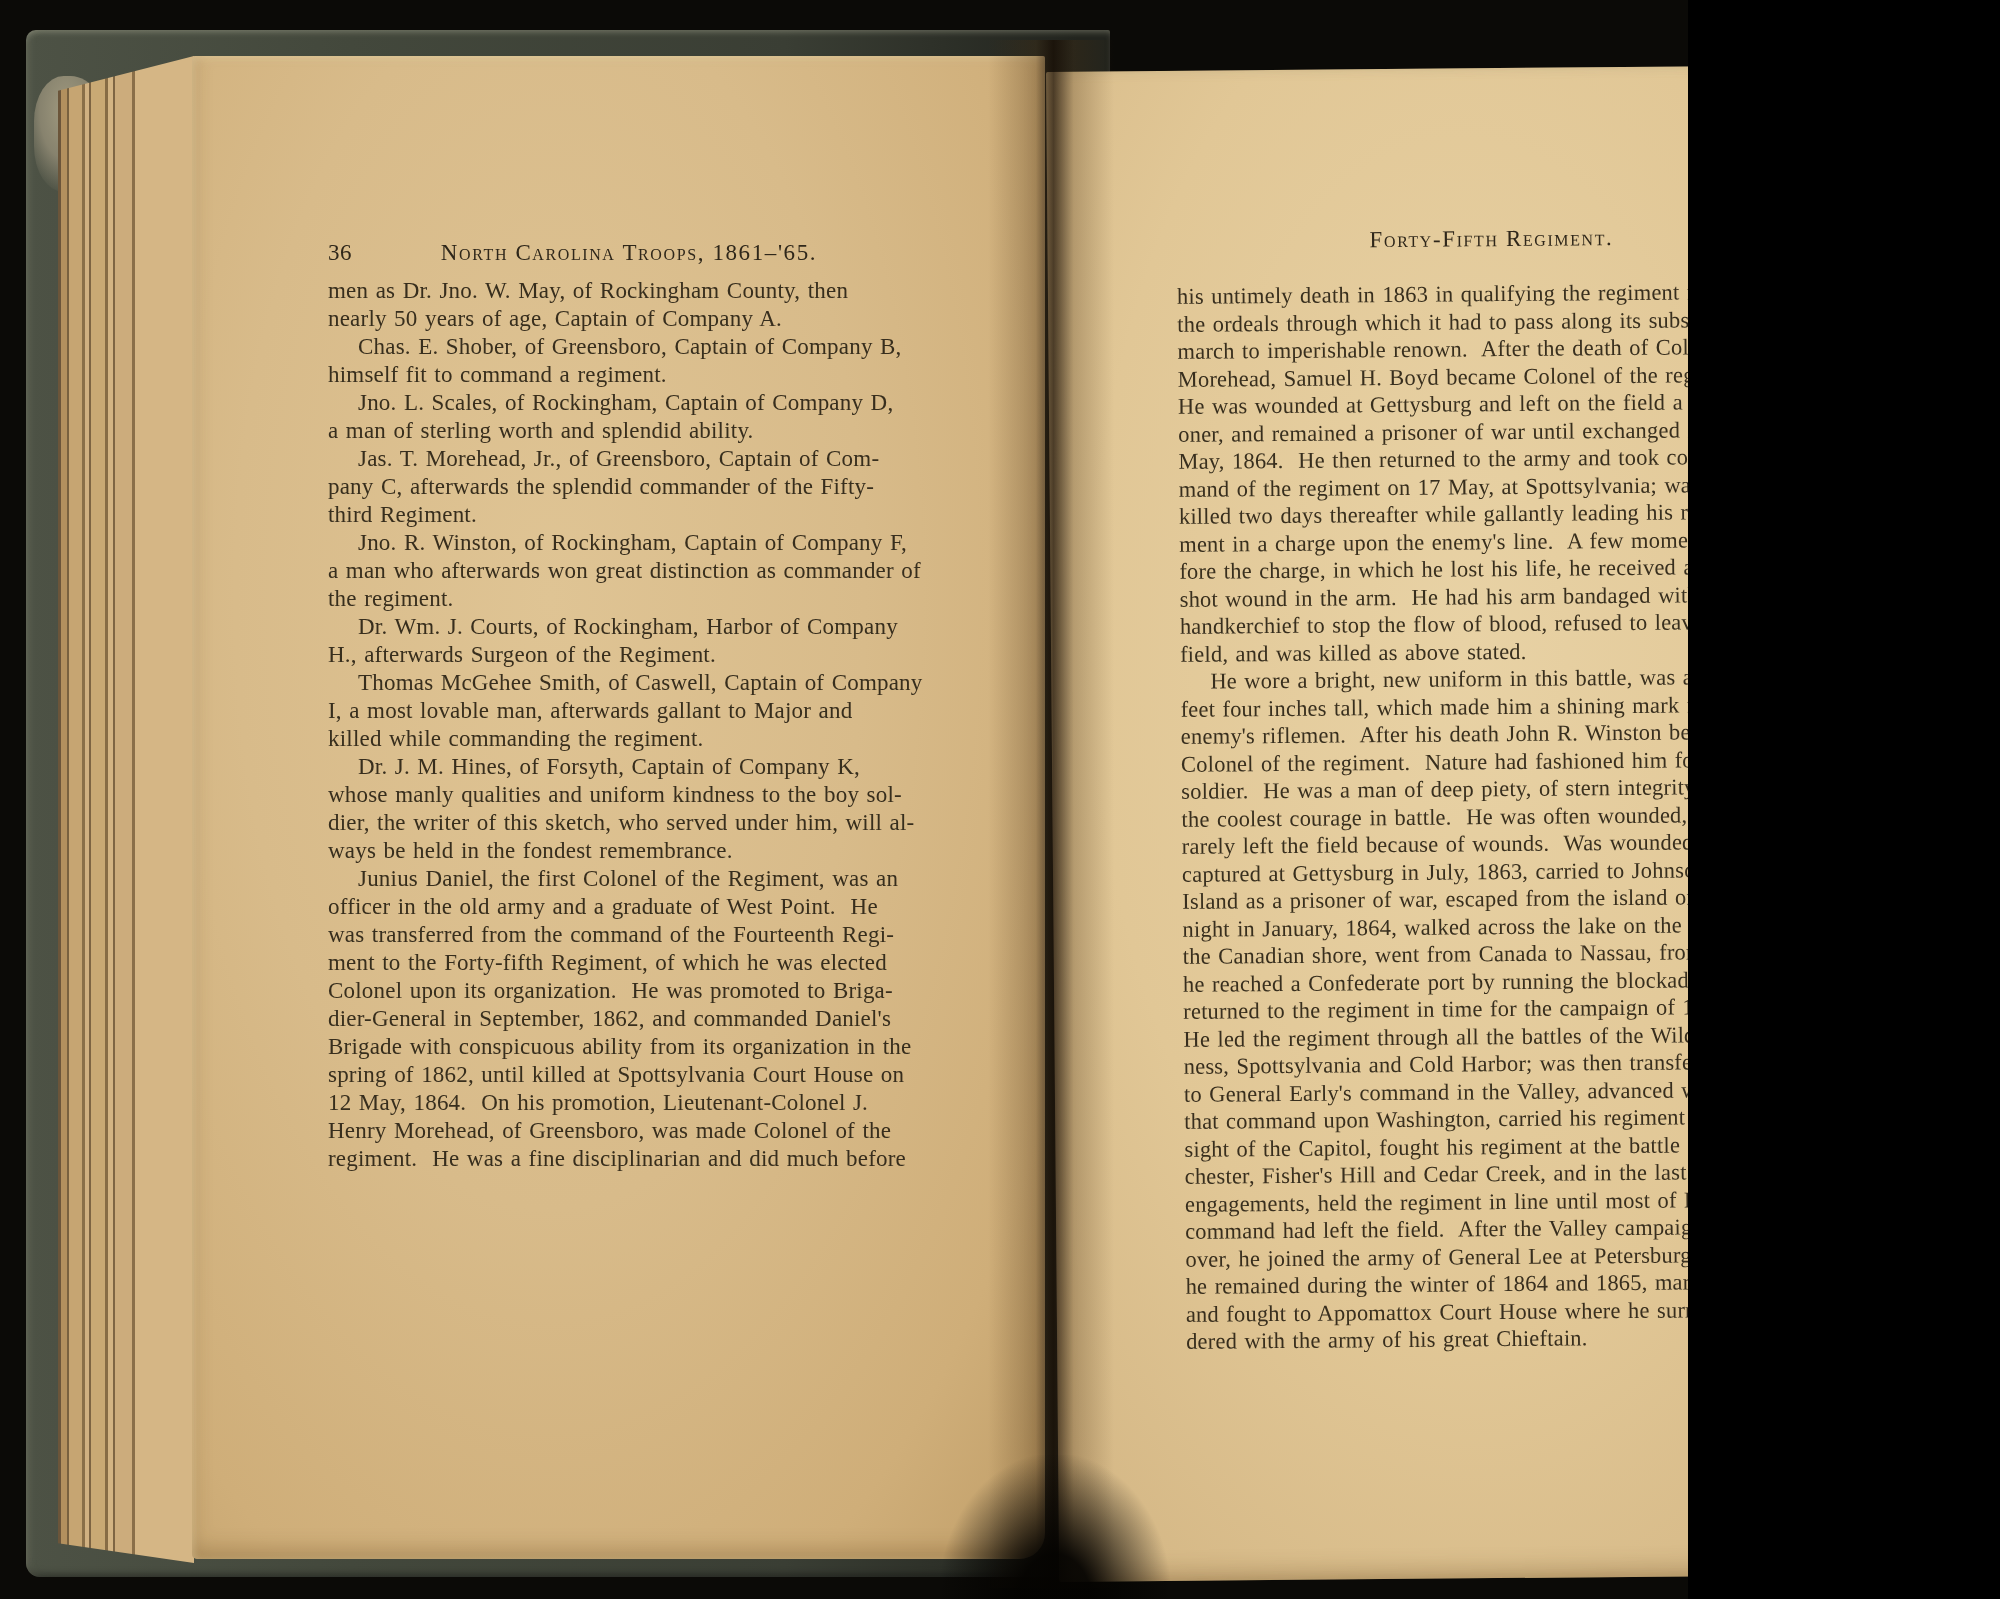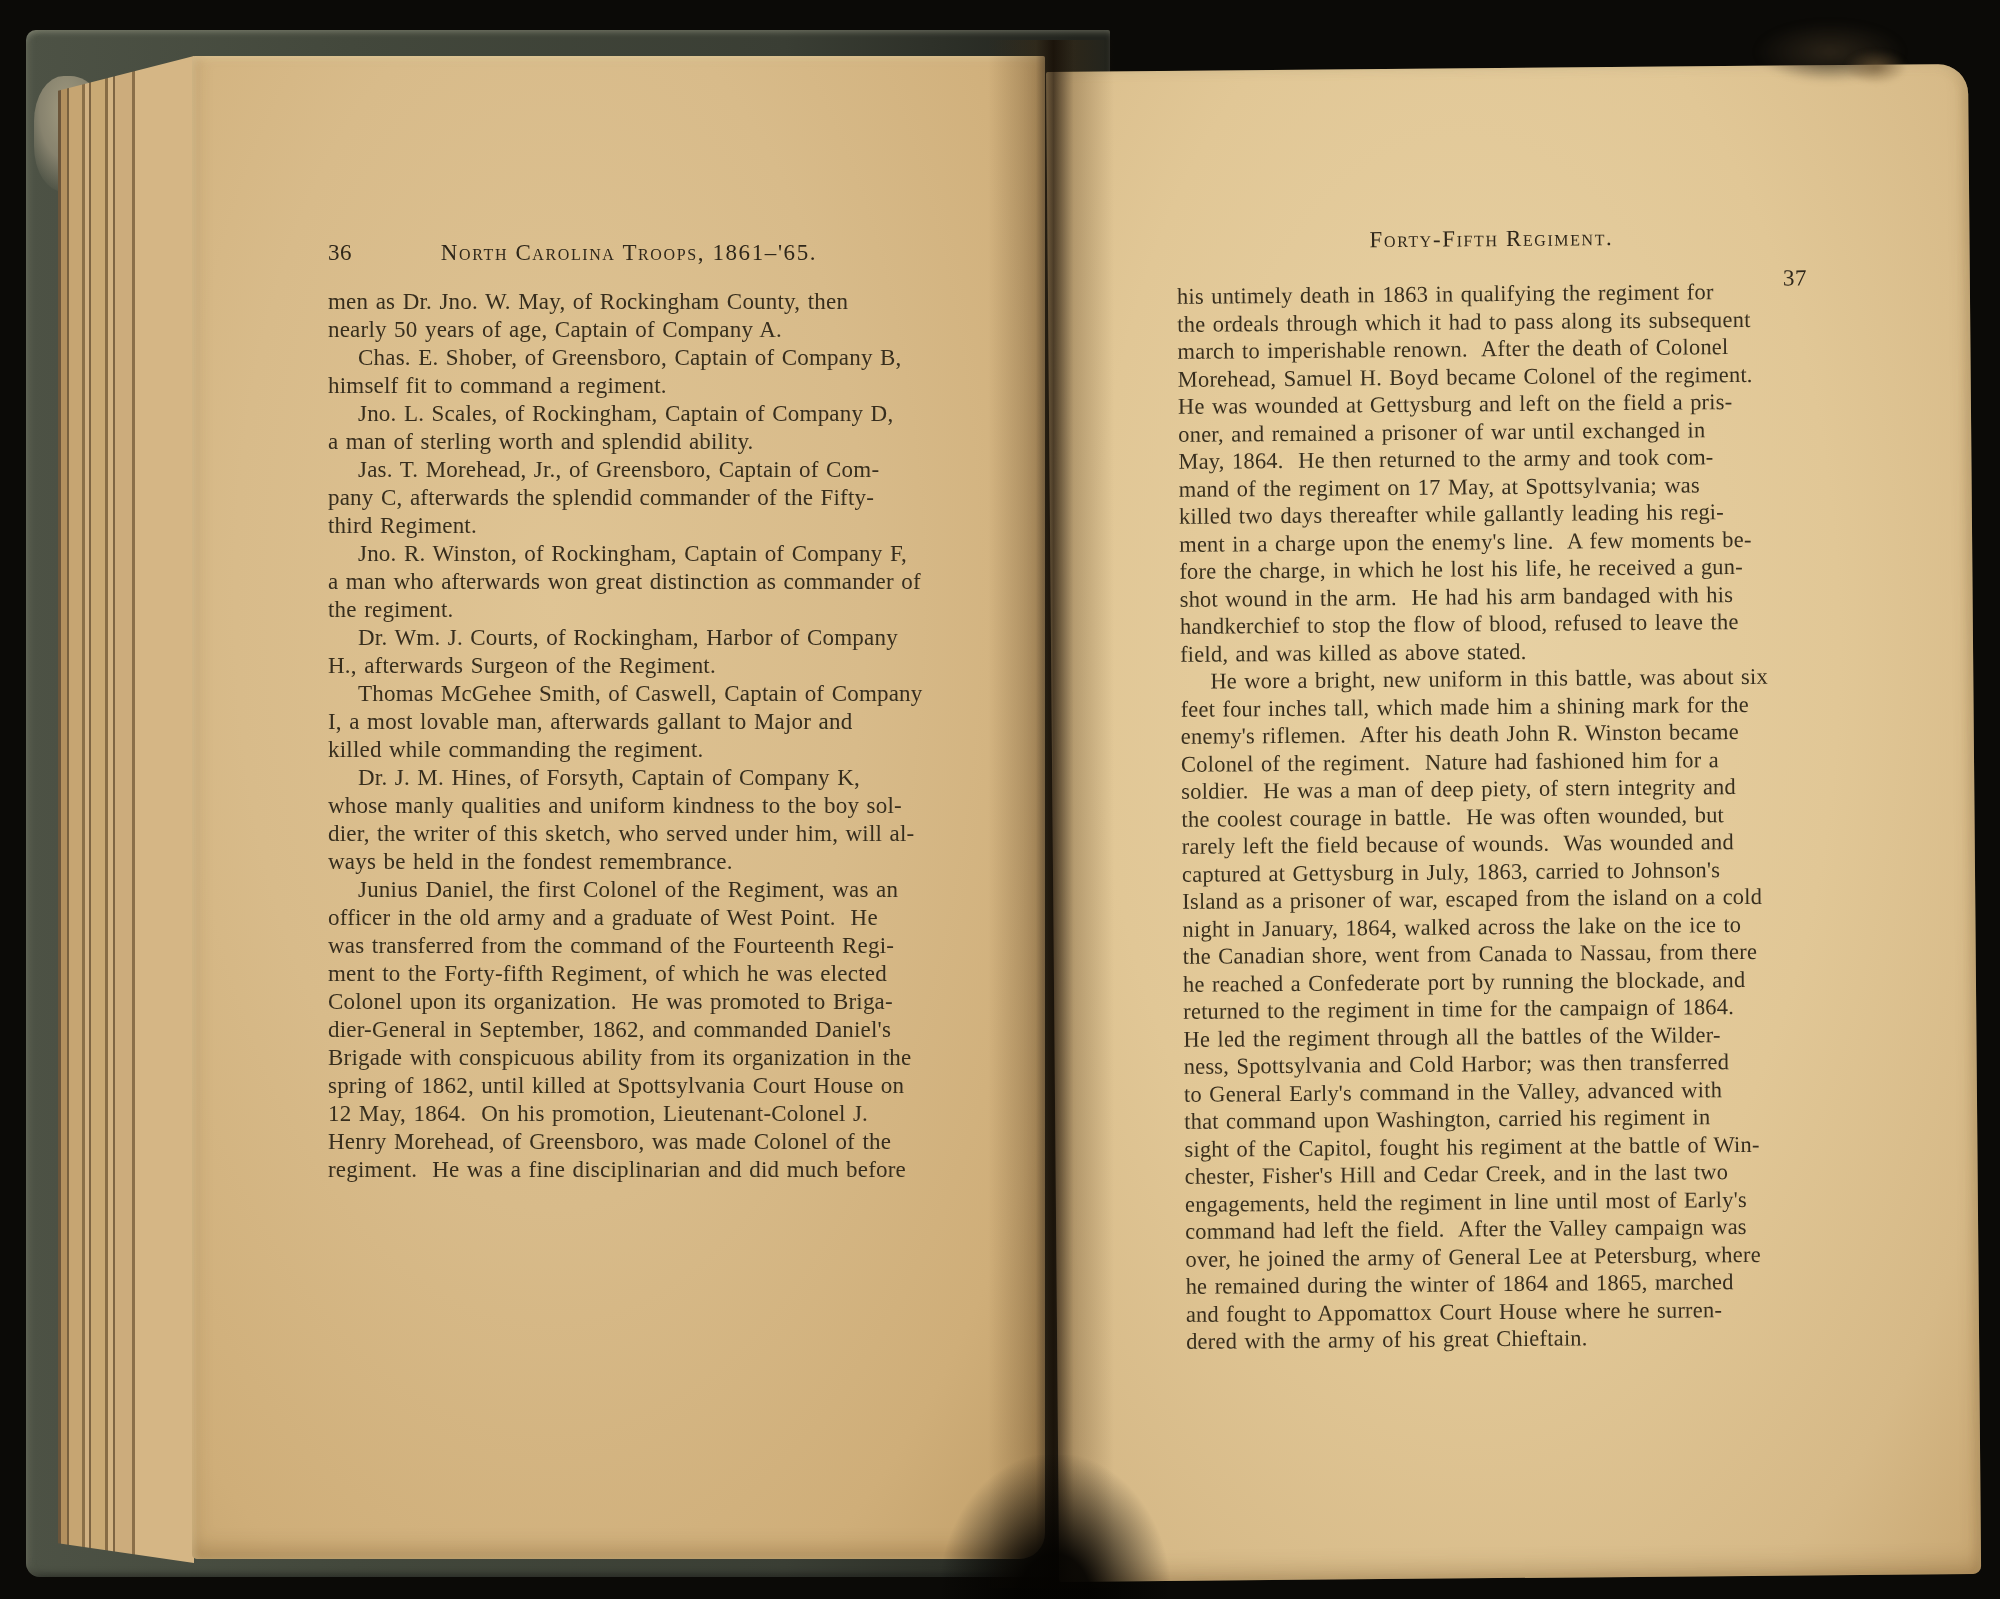--- a/index.html
+++ b/index.html
@@ -1,17 +1,17 @@
 <!DOCTYPE html>
 <html><head>
 <meta charset="utf-8">
 <style>
   html, body { margin:0; padding:0; background:#000; }
   #screen {
-    position:relative; width:2000px; height:1599px;
+    position:relative; width:1688px; height:1599px;
     background:#0b0a07; overflow:hidden;
     font-family:"Liberation Serif","DejaVu Serif",serif;
   }
   
   .cover {
     position:absolute; left:26px; top:30px; width:1084px; height:1547px;
     background:linear-gradient(90deg,#4d5245 0%,#43483c 30%,#3a3e34 70%,#22241e 97%);
     border-radius:10px 2px 2px 14px;
     box-shadow: inset 0 4px 6px -2px rgba(214,214,188,0.32),
                 inset 6px 0 9px -4px rgba(214,214,188,0.18),
@@ -56,21 +56,21 @@
   .page-left  .running-head { margin:184px 41px 0 136px; }
   .page-right .running-head { margin:158px 163px 0 129px; }
   .page-num { position:absolute; top:0; letter-spacing:0.5px; }
   .page-left  .page-num { left:0; }
   .page-right .page-num { right:0;margin-top:42px; }
   .run-title {
     position:absolute; left:0; right:0; text-align:center;
     font-variant:small-caps; letter-spacing:1.6px;
   }
   .page-left .run-title { transform:translateX(-37px); }
-  .body-text { margin-top:18px; }
+  .body-text { margin-top:7px; }
   .page-left  .body-text { margin-left:136px; width:676px; }
   .page-right .body-text { margin-left:129px; width:630px; margin-top:24px; }
   .para {
     margin:0; white-space:pre; text-align:left;
     color:rgba(46,38,23,0.95);
     letter-spacing:0.2px; word-spacing:1.5px;
   }
   .page-left  .para { font-size:23px;   line-height:28px; }
   .page-right .para { font-size:22.5px; line-height:27.5px; }
   .para.indent { text-indent:30px; }

